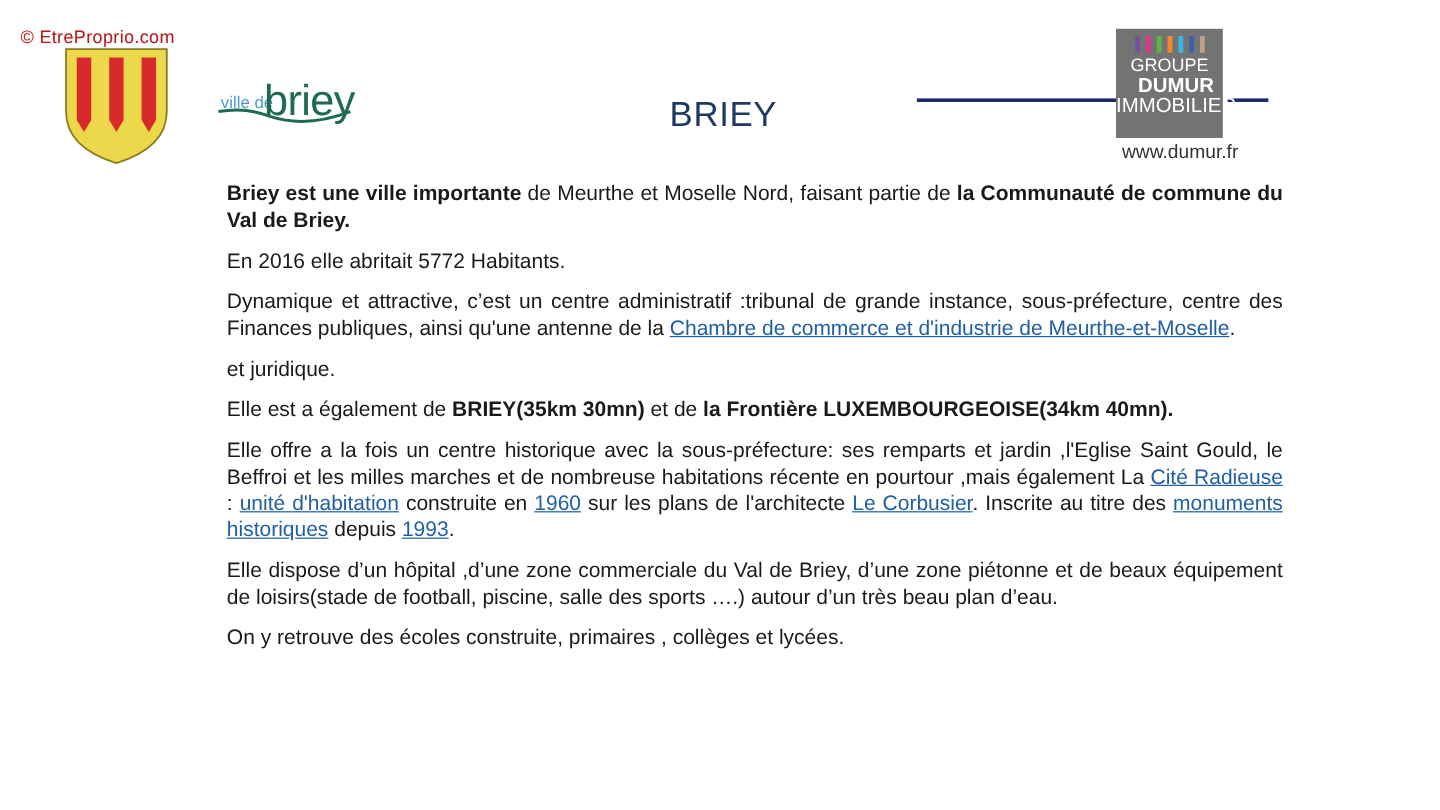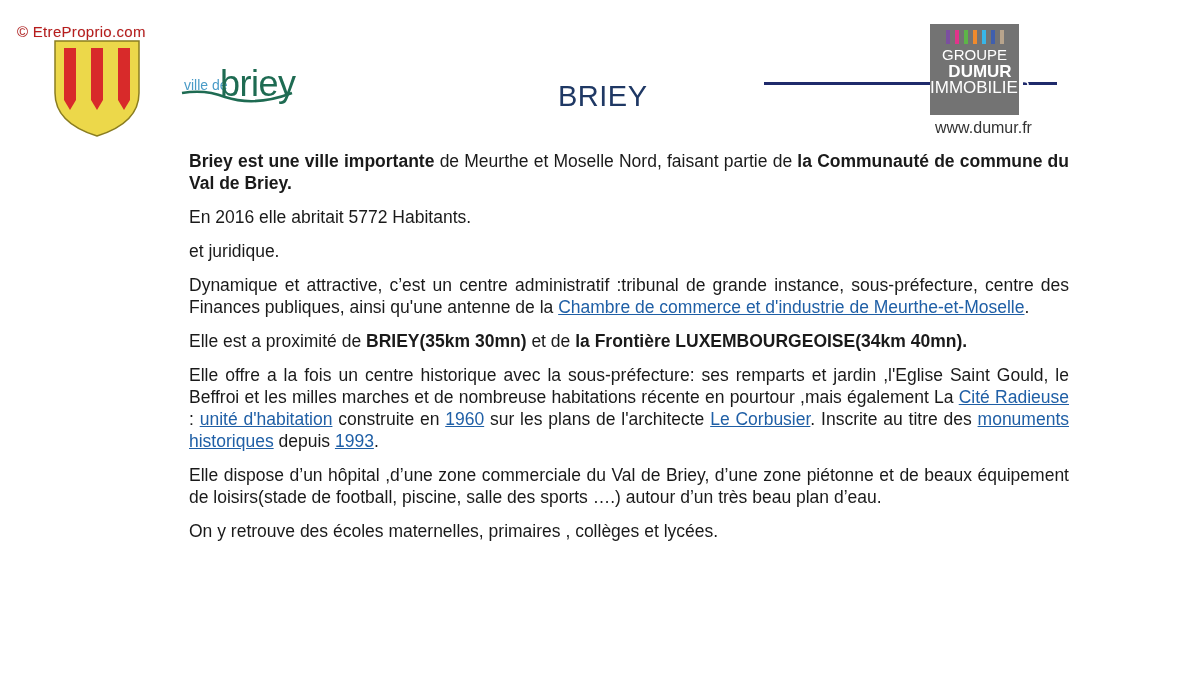--- a/index.html
+++ b/index.html
@@ -78,25 +78,25 @@
   <div class="l2">DUMUR</div>
   <div class="l3">IMMOBILIER</div>
 </div>
 <div class="dumur-url">www.dumur.fr</div>
 
 <div class="content">
   <p>
     <b>Briey est une ville importante</b><span> de Meurthe et Moselle Nord, faisant partie de </span><b>la Communauté de commune du Val de Briey.</b>
   </p>
   <p>En 2016 elle abritait 5772 Habitants.</p>
-  <p> et juridique.</p>
   <p>
     <span>Dynamique  et attractive, c’est un centre administratif :tribunal de grande instance, sous-préfecture, centre des Finances publiques,  ainsi qu'une antenne de la </span><a href="#">Chambre de commerce et d'industrie de Meurthe-et-Moselle</a><span>.</span>
   </p>
+  <p> et juridique.</p>
   <p>
-    <span>Elle est a proximité de </span><b>BRIEY(35km 30mn)</b><span> et de </span><b>la Frontière LUXEMBOURGEOISE(34km 40mn).</b>
+    <span>Elle est a également de </span><b>BRIEY(35km 30mn)</b><span> et de </span><b>la Frontière LUXEMBOURGEOISE(34km 40mn).</b>
   </p>
   <p>
     <span>Elle offre a la fois un centre historique avec la sous-préfecture: ses remparts et jardin ,l'Eglise Saint Gould, le Beffroi et les milles marches et de nombreuse habitations récente en pourtour ,mais également  La </span><a href="#">Cité Radieuse</a><span> : </span><a href="#">unité d'habitation</a><span> construite en </span><a href="#">1960</a><span> sur les plans de l'architecte </span><a href="#">Le Corbusier</a><span>. Inscrite au titre des </span><a href="#">monuments historiques</a><span> depuis </span><a href="#">1993</a><span>.</span>
   </p>
   <p>Elle dispose d’un hôpital ,d’une zone commerciale du Val de Briey, d’une zone piétonne et de beaux équipement de loisirs(stade de football, piscine, salle des sports ….) autour d’un très beau plan d’eau.</p>
-  <p>On y retrouve des écoles maternelles, primaires , collèges et lycées.</p>
+  <p>On y retrouve des écoles construite, primaires , collèges et lycées.</p>
 </div>
 
 </body></html>

